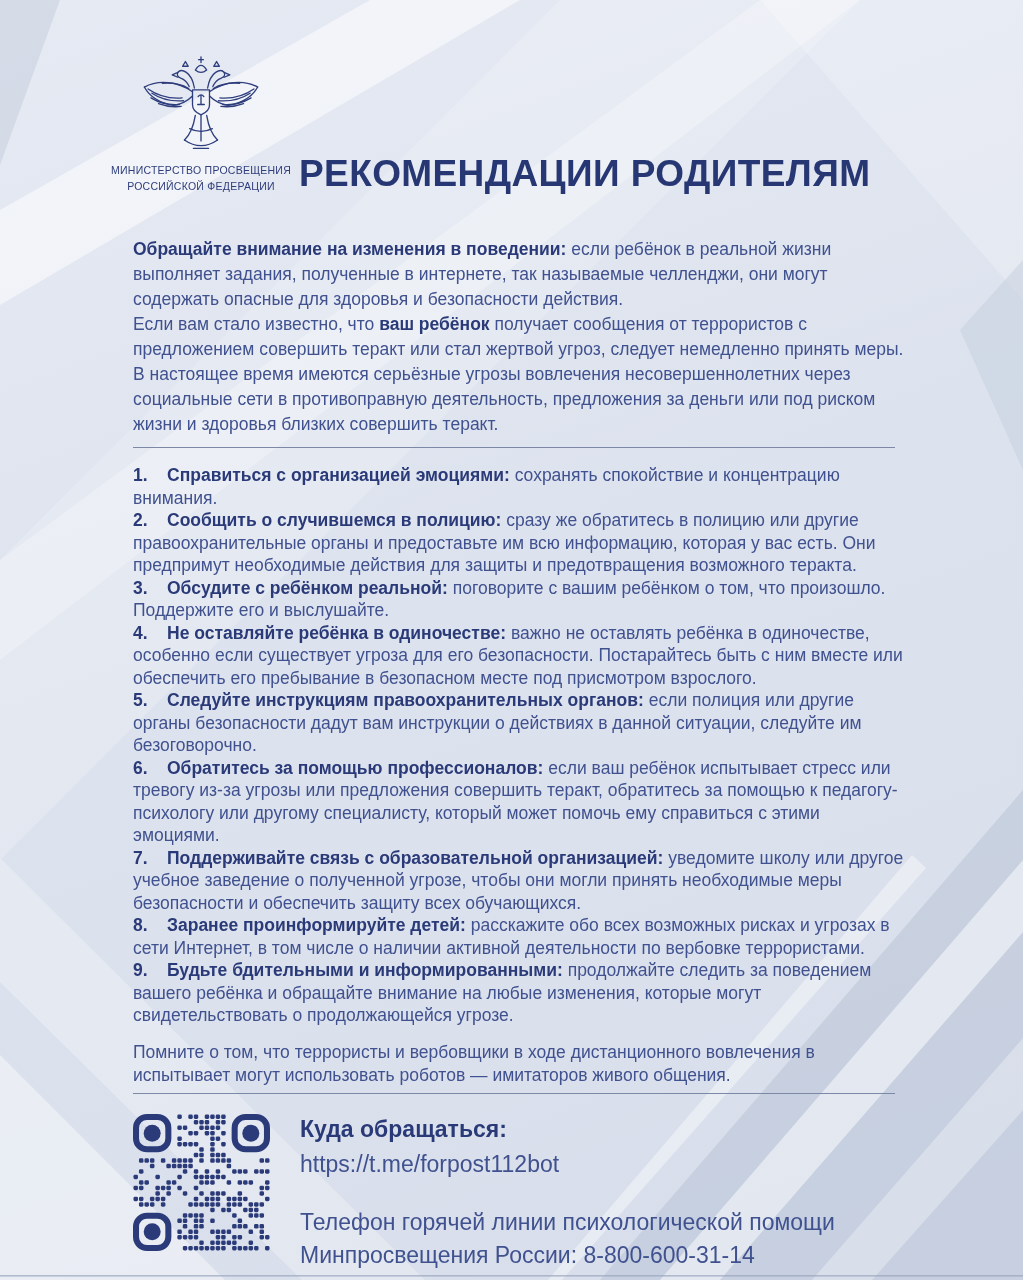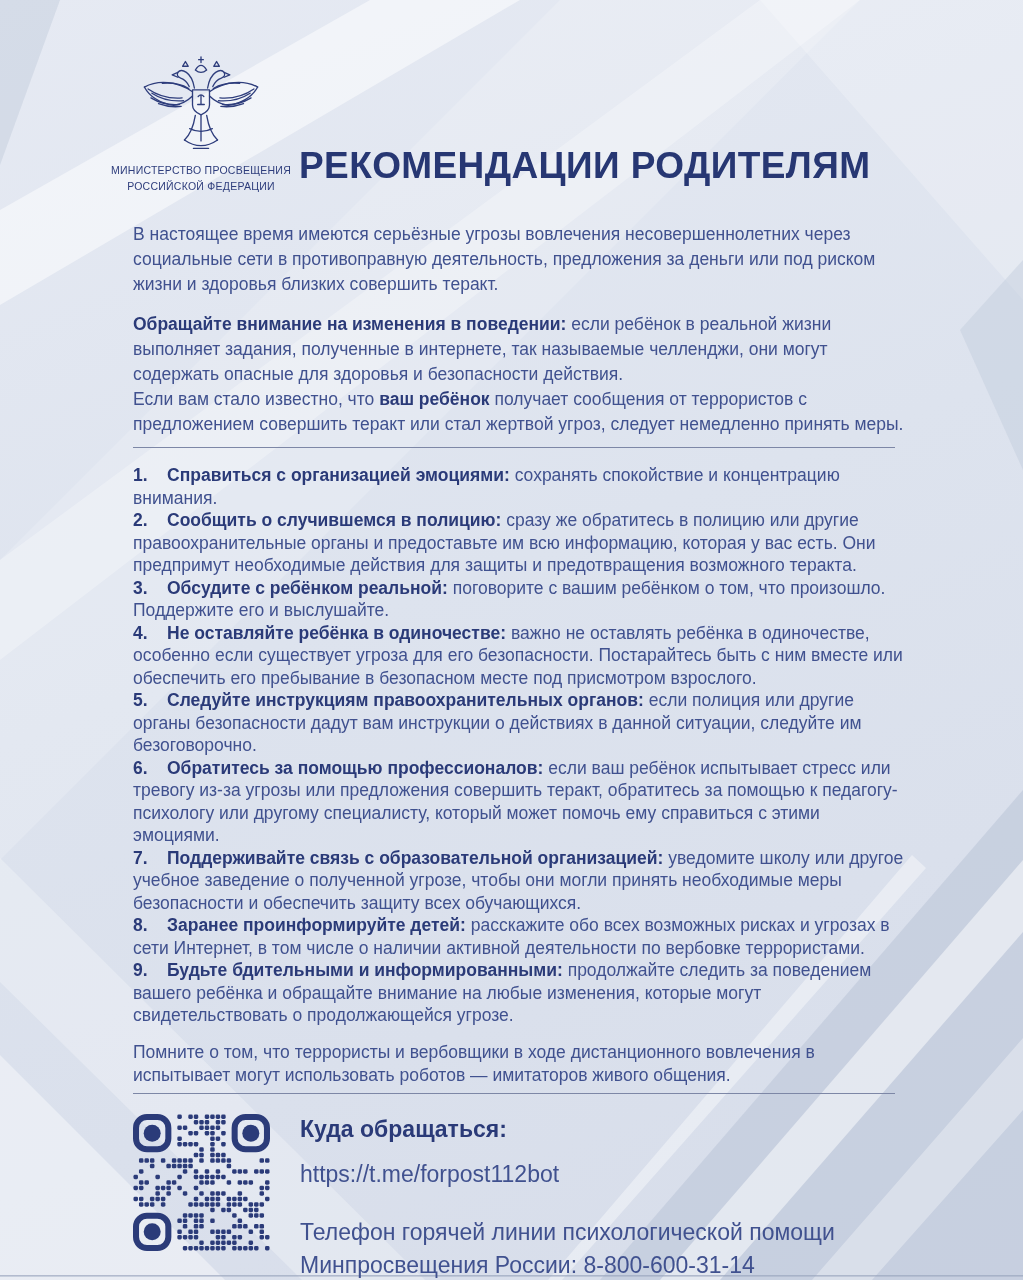--- a/index.html
+++ b/index.html
@@ -15,21 +15,21 @@
   .bg{position:absolute;inset:0;width:1023px;height:1280px;}
 
   
   .emblem-block{position:absolute;left:103px;top:54px;width:196px;text-align:center;}
   .eagle{display:block;margin:0 auto;width:124px;height:102px;}
   .ministry-caption{
     margin-top:7px;font-size:10.5px;font-weight:400;color:#2e3d7c;
     letter-spacing:.25px;line-height:1.5;
   }
   .page-title{
-    position:absolute;left:299px;top:144px;margin:0;
+    position:absolute;left:299px;top:152px;margin:0;
     font-size:37px;line-height:44px;font-weight:800;
     color:#273773;letter-spacing:.4px;white-space:nowrap;
   }
 
   
   .content{
     position:absolute;left:133px;top:222px;width:778px;
     color:#40518f;font-size:17.5px;
   }
   .content p{margin:0;}
@@ -44,21 +44,21 @@
   .divider-2{margin-top:6px !important;}
   .rec-list{margin-top:16px;line-height:22.5px;}
   .rec-item .num{display:inline-block;width:34px;font-weight:700;color:#2a3a78;}
   .note{margin-top:14px !important;line-height:23px;}
 
   
   .footer-row{margin-top:20px;display:flex;align-items:flex-start;}
   .qr{flex:0 0 auto;width:137px;height:137px;display:block;}
   .footer-text{margin-left:30px;padding-top:2px;}
   .contact-heading{font-size:23px;font-weight:700;color:#2a3a78;line-height:26px;}
-  .telegram-link{font-size:23px;color:#40518f;line-height:26px;margin-top:19px;cursor:pointer;}
+  .telegram-link{font-size:23px;color:#40518f;line-height:26px;margin-top:9px;cursor:pointer;}
   .hotline{margin-top:29px;font-size:23px;color:#40518f;line-height:33px;}
 </style>
 </head>
 <body>
 
 <div class="poster">
 
   <svg class="bg" viewBox="0 0 1023 1280" preserveAspectRatio="none" aria-hidden="true">
     <polygon points="0,0 60,0 0,165" fill="#c7cfdf" opacity="0.55"></polygon>
     <polygon points="0,860 860,0 560,0 0,560" fill="#ffffff" opacity="0.18"></polygon>
@@ -124,27 +124,27 @@
     <div class="ministry-caption">
       <div>МИНИСТЕРСТВО ПРОСВЕЩЕНИЯ</div>
       <div>РОССИЙСКОЙ ФЕДЕРАЦИИ</div>
     </div>
   </div>
 
   <h1 class="page-title">РЕКОМЕНДАЦИИ РОДИТЕЛЯМ</h1>
 
   <div class="content">
 
-    <p class="intro">
-      <span>В настоящее время имеются серьёзные угрозы вовлечения несовершеннолетних через социальные сети в противоправную деятельность, предложения за деньги или под риском жизни и здоровья близких совершить теракт.</span>
-    </p>
-
     <p class="intro intro-2">
       <b>Обращайте внимание на изменения в поведении:</b><span> если ребёнок в реальной жизни выполняет задания, полученные в интернете, так называемые челленджи, они могут содержать опасные для здоровья и безопасности действия.</span><br>
       <span>Если вам стало известно, что </span><b>ваш ребёнок</b><span> получает сообщения от террористов с предложением совершить теракт или стал жертвой угроз, следует немедленно принять меры.</span>
+    </p>
+
+    <p class="intro">
+      <span>В настоящее время имеются серьёзные угрозы вовлечения несовершеннолетних через социальные сети в противоправную деятельность, предложения за деньги или под риском жизни и здоровья близких совершить теракт.</span>
     </p>
 
     <hr class="divider divider-1">
 
     <div class="rec-list">
       <p class="rec-item"><span class="num">1.</span><b>Справиться с организацией эмоциями:</b> <span>сохранять спокойствие и концентрацию внимания.</span></p>
       <p class="rec-item"><span class="num">2.</span><b>Сообщить о случившемся в полицию:</b> <span>сразу же обратитесь в полицию или другие правоохранительные органы и предоставьте им всю информацию, которая у вас есть. Они предпримут необходимые действия для защиты и предотвращения возможного теракта.</span></p>
       <p class="rec-item"><span class="num">3.</span><b>Обсудите с ребёнком реальной:</b> <span>поговорите с вашим ребёнком о том, что произошло. Поддержите его и выслушайте.</span></p>
       <p class="rec-item"><span class="num">4.</span><b>Не оставляйте ребёнка в одиночестве:</b> <span>важно не оставлять ребёнка в одиночестве, особенно если существует угроза для его безопасности. Постарайтесь быть с ним вместе или обеспечить его пребывание в безопасном месте под присмотром взрослого.</span></p>
       <p class="rec-item"><span class="num">5.</span><b>Следуйте инструкциям правоохранительных органов:</b> <span>если полиция или другие органы безопасности дадут вам инструкции о действиях в данной ситуации, следуйте им безоговорочно.</span></p>

